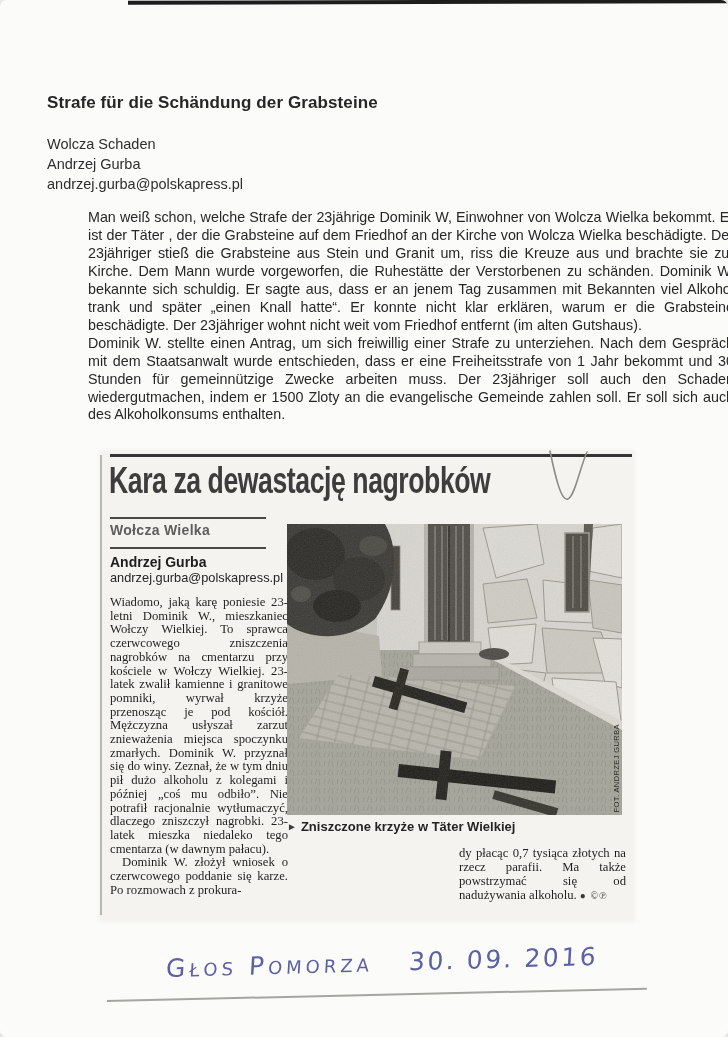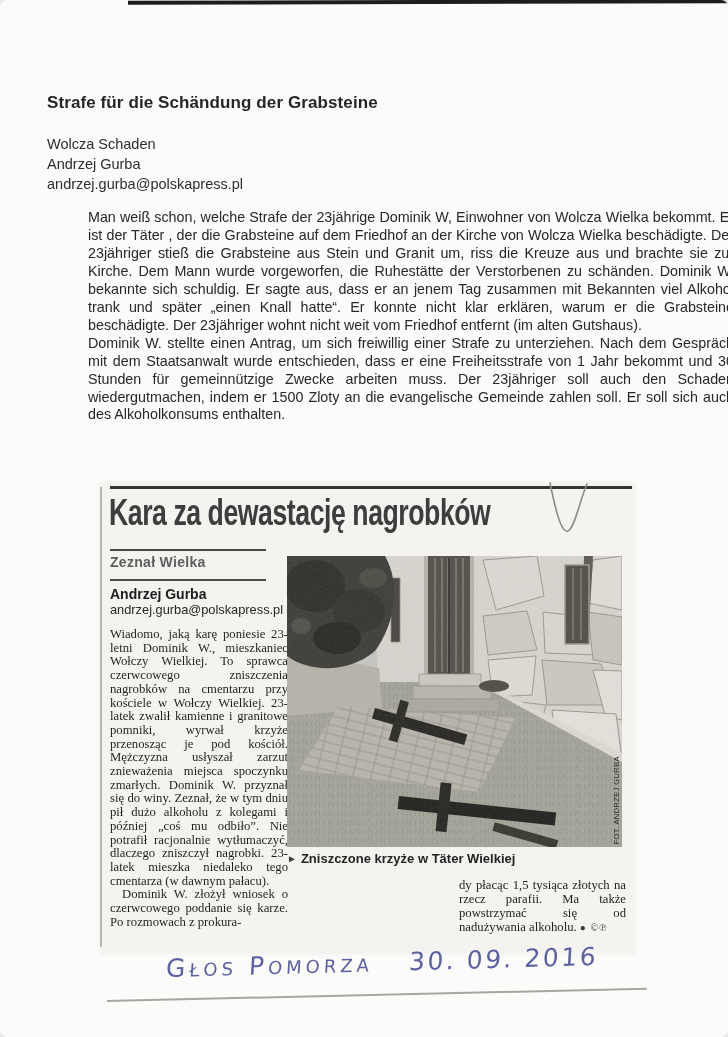--- a/index.html
+++ b/index.html
@@ -14,21 +14,21 @@
   
   .top-scan-line { position:absolute; left:128px; top:0; width:600px; height:4px; background:#1d1d1d; transform:rotate(-0.15deg); }
 
   
   .doc-title { position:absolute; left:47px; top:93px; font-size:17px; font-weight:bold; color:#262626; letter-spacing:0.1px; }
   .doc-address { position:absolute; left:47px; top:135px; font-size:14.5px; line-height:19.8px; color:#2e2e2e; }
   .doc-body { position:absolute; left:47px; top:209px; width:646px; font-size:14.3px; line-height:17.95px; text-align:justify; color:#272727;margin-left:41px; }
   .doc-body p { margin:0; }
 
   
-  .clipping { position:absolute; left:100px; top:483px; width:534px; height:470px; background:#f4f3f0; box-shadow:0 0 5px rgba(60,60,55,0.08); }
+  .clipping { position:absolute; left:100px; top:451px; width:534px; height:470px; background:#f4f3f0; box-shadow:0 0 5px rgba(60,60,55,0.08); }
   .clip-left-edge { position:absolute; left:0; top:4px; width:2px; height:460px; background:#b9b7b1; }
   .clip-top-rule { position:absolute; left:10px; top:3px; width:522px; height:2.5px; background:#353535; }
   .headline { position:absolute; left:9px; top:9px; white-space:nowrap; font-size:36px; font-weight:600; letter-spacing:-0.6px; color:#3d3d3d; transform:scaleX(0.74); transform-origin:left top; }
   .pen-mark { position:absolute; left:448px; top:-2px; }
 
   .kicker-rule { position:absolute; left:10px; width:156px; height:1.6px; background:#4a4a4a; }
   .rule-a { top:66px; } .rule-b { top:96px; }
   .kicker { position:absolute; left:10px; top:71px; font-size:14px; font-weight:bold; color:#5e5e5e; letter-spacing:0.3px; }
   .byline-name { position:absolute; left:10px; top:103px; font-size:14px; font-weight:bold; color:#1c1c1c; }
   .byline-email { position:absolute; left:10px; top:119px; font-size:12.8px; color:#262626; }
@@ -79,21 +79,21 @@
     <div class="clip-left-edge"></div>
     <div class="clip-top-rule"></div>
 
     <div class="headline">Kara za dewastację nagrobków</div>
 
     <svg class="pen-mark" width="42" height="58" viewBox="0 0 42 58">
       <path d="M2,2 C7,26 13,53 20,50 C27,47 32,18 39,3" fill="none" stroke="#8b8b87" stroke-width="1.6" stroke-linecap="round"></path>
     </svg>
 
     <div class="kicker-rule rule-a"></div>
-    <div class="kicker">Zeznał Wielka</div>
+    <div class="kicker">Wołcza Wielka</div>
     <div class="kicker-rule rule-b"></div>
 
     <div class="byline-name">Andrzej Gurba</div>
     <div class="byline-email">andrzej.gurba@polskapress.pl</div>
 
     <div class="col-left" lang="pl">
       <p>Wiadomo, jaką karę poniesie 23-letni Dominik W., mieszkaniec Wołczy Wielkiej. To sprawca czerwcowego zniszczenia nagrobków na cmentarzu przy kościele w Wołczy Wielkiej. 23-latek zwalił kamienne i granitowe pomniki, wyrwał krzyże przenosząc je pod kościół. Mężczyzna usłyszał zarzut znieważenia miejsca spoczynku zmarłych. Dominik W. przyznał się do winy. Zeznał, że w tym dniu pił dużo alkoholu z kolegami i później „coś mu odbiło”. Nie potrafił racjonalnie wytłumaczyć, dlaczego zniszczył nagrobki. 23-latek mieszka niedaleko tego cmentarza (w dawnym pałacu).</p>
       <p>Dominik W. złożył wniosek o czerwcowego poddanie się karze. Po rozmowach z prokura-</p>
     </div>
 
@@ -179,21 +179,21 @@
       </svg>
       <div class="photo-credit">FOT. ANDRZEJ GURBA</div>
     </div>
 
     <div class="caption">
       <span class="arrow">►</span><span>Zniszczone krzyże w Täter Wielkiej</span>
     </div>
 
 
     <div class="col-right" lang="pl">
-      <p><span>dy płacąc 1,5 tysiąca złotych na rzecz parafii. Ma także powstrzymać się od nadużywania alkoholu.</span> <span class="end-mark">● ©℗</span></p>
+      <p><span>dy płacąc 0,7 tysiąca złotych na rzecz parafii. Ma także powstrzymać się od nadużywania alkoholu.</span> <span class="end-mark">● ©℗</span></p>
     </div>
   </div>
 
   <div class="handwriting">
     <span>Głos Pomorza</span><span class="hw-date">30. 09. 2016</span>
   </div>
 
   <div class="fold-line"></div>
 
 </div>

